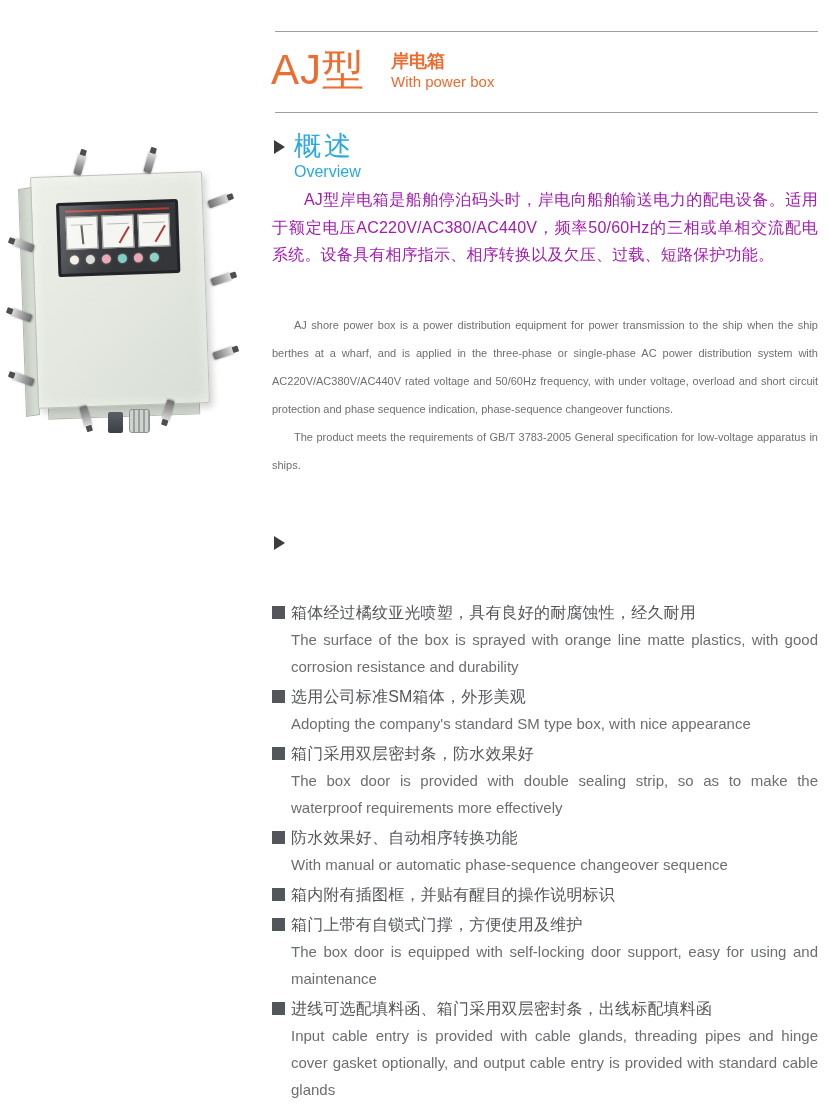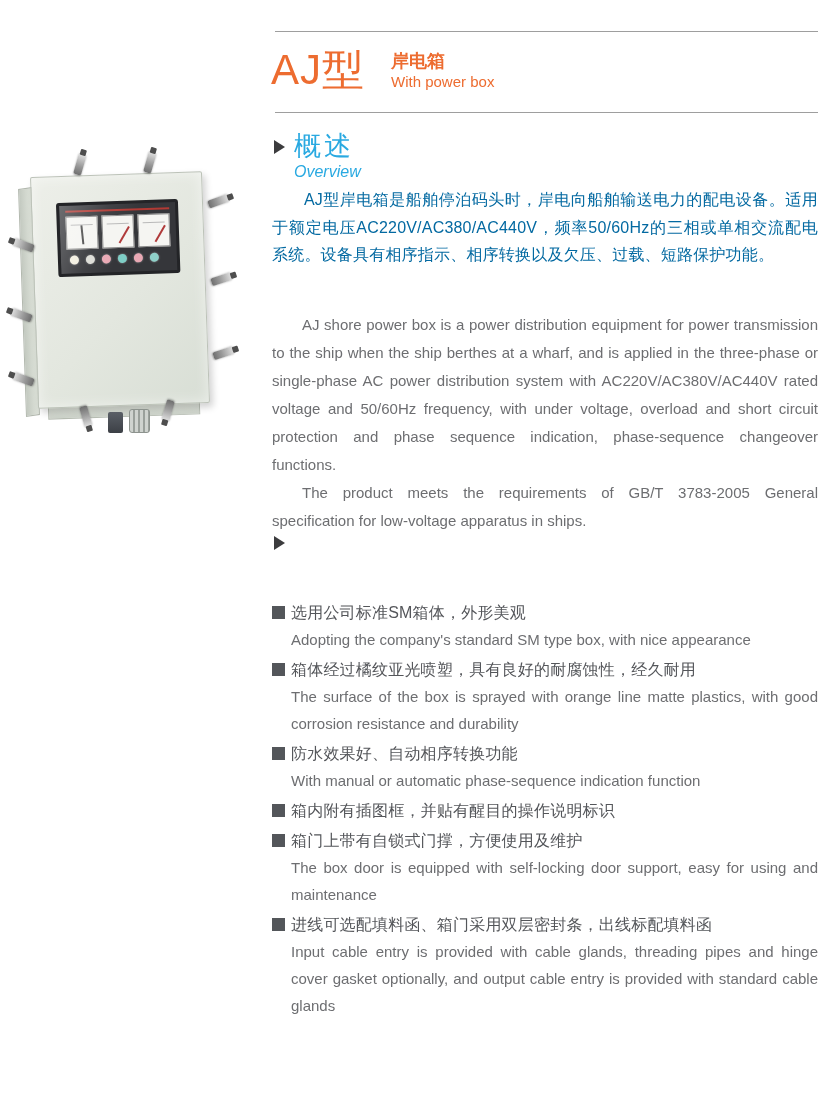--- a/index.html
+++ b/index.html
@@ -20,27 +20,27 @@
   .title-cn { font-size:18px; font-weight:bold; line-height:22px; }
   .title-en { font-size:15px; line-height:19px; }
 
   
   .sec-head { position:absolute; left:274px; display:flex; }
   .tri {
     width:0; height:0; margin-top:9px; margin-right:9px;
     border-left:11px solid #3c3c3e; border-top:7px solid transparent; border-bottom:7px solid transparent;
   }
   .sec-cn { font-size:27px; color:#29A9E1; letter-spacing:3px; line-height:30px; }
-  .sec-en { font-size:16px; color:#29A9E1; line-height:21px;font-style:italic; }
+  .sec-en { font-size:16px; color:#29A9E1; line-height:21px; }
 
   
   .cn-block { position:absolute; left:272px; top:186px; width:546px; }
-  .cn-para { font-size:16px; line-height:27.5px; color:#0369a1; text-align:justify; text-indent:2em; letter-spacing:0.2px; }
+  .cn-para { font-size:16px; line-height:27.5px; color:#a21caf; text-align:justify; text-indent:2em; letter-spacing:0.2px; }
   .en-block { position:absolute; left:272px; top:311px; width:546px; }
-  .en-para { font-size:15px; line-height:28px; color:#6D6E71; text-align:justify; text-indent:2em; }
+  .en-para { font-size:11px; line-height:28px; color:#6D6E71; text-align:justify; text-indent:2em; }
 
   
   .features-list { position:absolute; left:272px; top:596px; width:546px; }
   .feat-cn { font-size:16px; line-height:27px; color:#54565A; margin-top:3px; letter-spacing:0.2px; }
   .bullet-sq { display:inline-block; width:13px; height:13px; background:#53565A; margin-right:6px; vertical-align:-1px; }
   .feat-en { font-size:15px; line-height:27px; color:#6D6E71; text-align:justify; margin:0 0 2px 19px; }
 
   
   .photo { position:absolute; left:12px; top:148px; width:240px; height:302px; }
   .box-body {
@@ -164,30 +164,34 @@
     <p class="en-para">AJ shore power box is a power distribution equipment for power transmission to the ship when the ship berthes at a wharf, and is applied in the three-phase or single-phase AC power distribution system with AC220V/AC380V/AC440V rated voltage and 50/60Hz frequency, with under voltage, overload and short circuit protection and phase sequence indication, phase-sequence changeover functions.</p>
     <p class="en-para">The product meets the requirements of GB/T 3783-2005 General specification for low-voltage apparatus in ships.</p>
   </div>
 
   <div class="sec-head" style="top:527px;">
     <div class="tri"></div>
   </div>
 
   <div class="features-list">
     <div>
+      <div class="feat-cn"><span class="bullet-sq"></span><span>箱体经过橘纹亚光喷塑，具有良好的耐腐蚀性，经久耐用</span></div>
+      <p class="feat-en">The surface of the box is sprayed with orange line matte plastics, with good corrosion resistance and durability</p>
+    </div>
+    <div>
       <div class="feat-cn"><span class="bullet-sq"></span><span>选用公司标准SM箱体，外形美观</span></div>
       <p class="feat-en">Adopting the company's standard SM type box, with nice appearance</p>
     </div>
     <div>
-      <div class="feat-cn"><span class="bullet-sq"></span><span>箱体经过橘纹亚光喷塑，具有良好的耐腐蚀性，经久耐用</span></div>
-      <p class="feat-en">The surface of the box is sprayed with orange line matte plastics, with good corrosion resistance and durability</p>
+      <div class="feat-cn"><span class="bullet-sq"></span><span>箱门采用双层密封条，防水效果好</span></div>
+      <p class="feat-en">The box door is provided with double sealing strip, so as to make the waterproof requirements more effectively</p>
     </div>
     <div>
       <div class="feat-cn"><span class="bullet-sq"></span><span>防水效果好、自动相序转换功能</span></div>
-      <p class="feat-en">With manual or automatic phase-sequence indication function</p>
+      <p class="feat-en">With manual or automatic phase-sequence changeover sequence</p>
     </div>
     <div>
       <div class="feat-cn"><span class="bullet-sq"></span><span>箱内附有插图框，并贴有醒目的操作说明标识</span></div>
     </div>
     <div>
       <div class="feat-cn"><span class="bullet-sq"></span><span>箱门上带有自锁式门撑，方便使用及维护</span></div>
       <p class="feat-en">The box door is equipped with self-locking door support, easy for using and maintenance</p>
     </div>
     <div>
       <div class="feat-cn"><span class="bullet-sq"></span><span>进线可选配填料函、箱门采用双层密封条，出线标配填料函</span></div>

